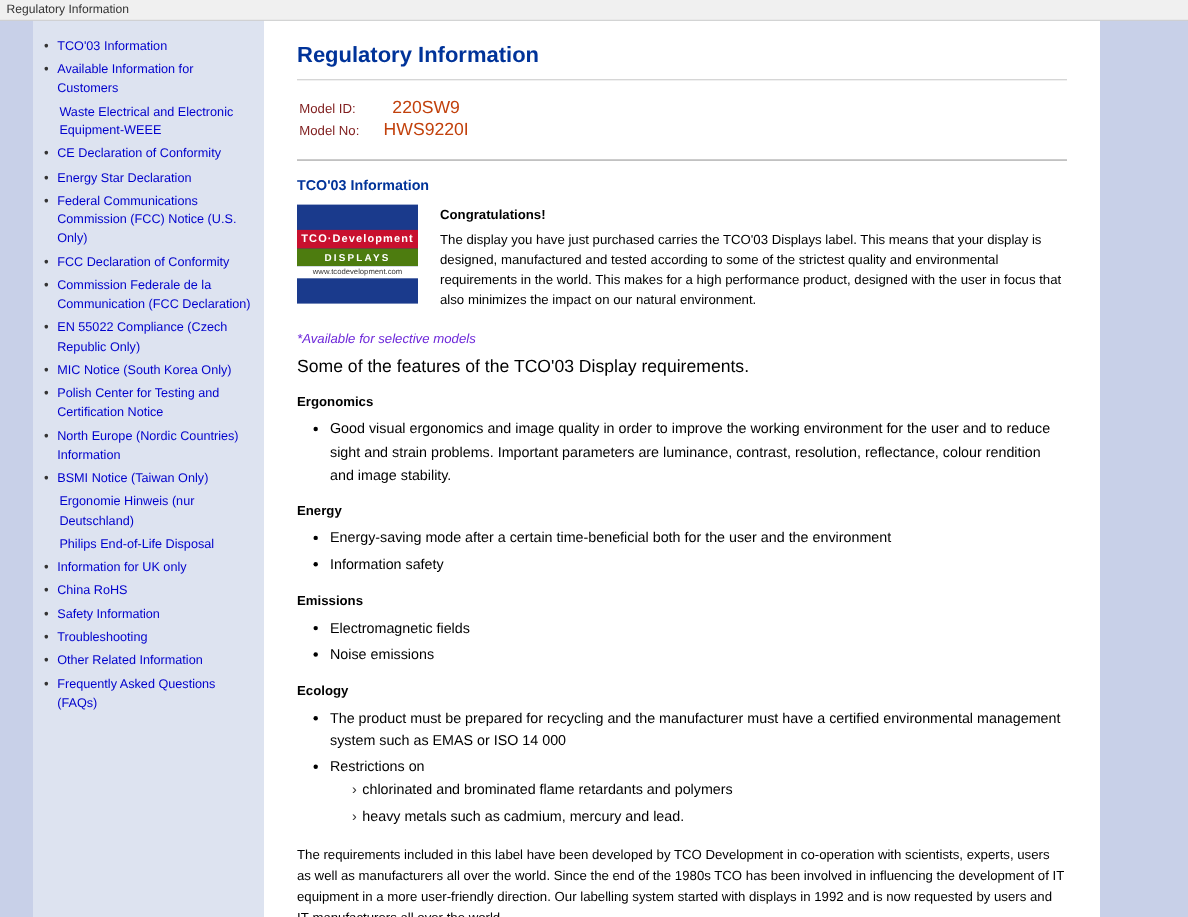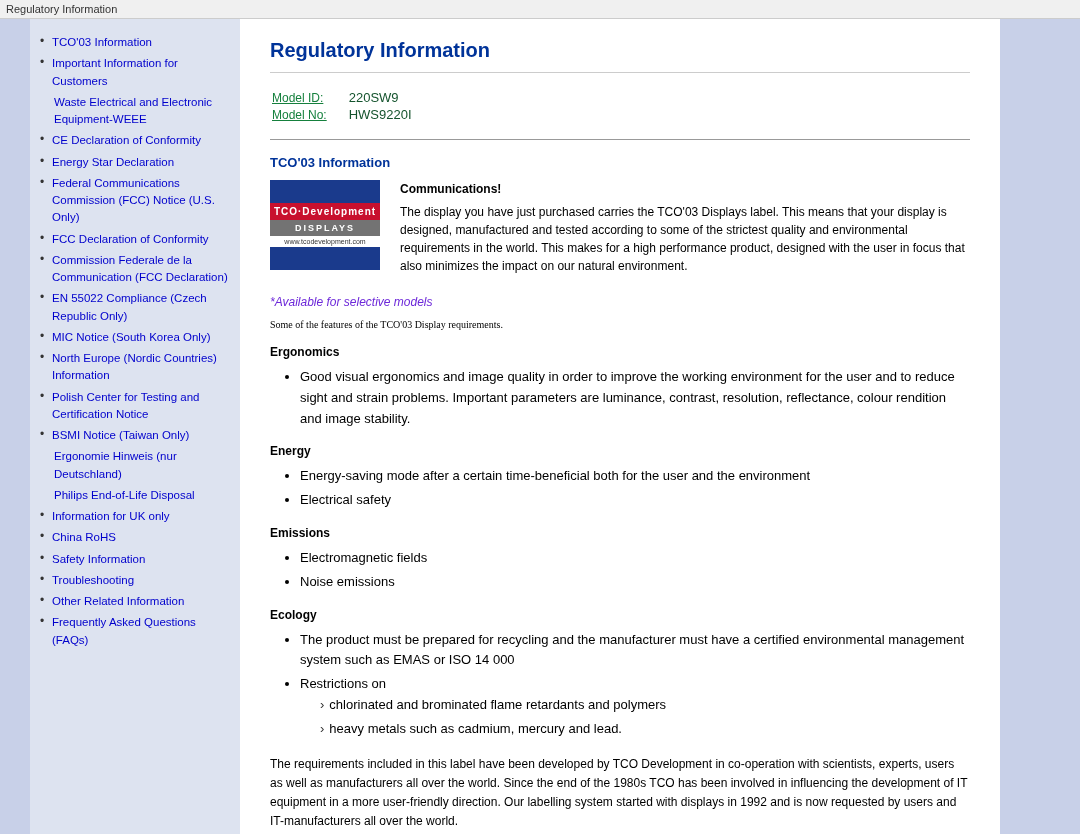--- a/index.html
+++ b/index.html
@@ -75,27 +75,27 @@
       color: #003399;
       border-bottom: 1px solid #ccc;
       padding-bottom: 10px;
       margin-bottom: 15px;
     }
     .model-table {
       margin-bottom: 15px;
     }
     .model-table tr td:first-child {
       padding-right: 20px;
-      color: #15803d;
-      font-size: 12px;
-      text-decoration: underline;
+      color: #7f1d1d;
+      font-size: 12px;
     }
     .model-table tr td:last-child {
-      color: #14532d;
-      font-size: 13px;
+      color: #c2410c;
+      font-size: 16px;
+      text-align: center;
     }
     .divider {
       border: none;
       border-top: 1px solid #999;
       margin: 15px 0;
     }
     .section-heading {
       font-size: 13px;
       font-weight: bold;
       color: #003399;
@@ -129,21 +129,21 @@
       color: #fff;
       letter-spacing: 1px;
     }
     .tco-middle {
       background: #1a3a8c;
       width: 100%;
       text-align: center;
       padding: 4px 0;
     }
     .tco-displays {
-      background: #737373;
+      background: #4d7c0f;
       width: 100%;
       text-align: center;
       padding: 3px 0;
       font-size: 9px;
       font-weight: bold;
       color: #fff;
       letter-spacing: 2px;
     }
     .tco-website {
       background: #fff;
@@ -163,23 +163,22 @@
       font-size: 12px;
       margin-bottom: 5px;
     }
     .available-note {
       font-style: italic;
       font-size: 12px;
       color: #6d28d9;
       margin-bottom: 10px;
     }
     .some-features {
-      font-size: 10px;
-      margin-bottom: 15px;
-      font-family: Liberation Serif, serif;
+      font-size: 16px;
+      margin-bottom: 15px;
     }
     .sub-section {
       margin-bottom: 15px;
     }
     .sub-heading {
       font-weight: bold;
       font-size: 12px;
       margin-bottom: 8px;
     }
     .bullet-list {
@@ -221,21 +220,21 @@
 
 <div class="main-layout">
   <div class="left-panel"></div>
 
   <div class="sidebar">
     <ul>
       <li>
         <a href="#">TCO'03 Information</a>
       </li>
       <li>
-        <a href="#">Important Information for Customers</a>
+        <a href="#">Available Information for Customers</a>
       </li>
       <li class="no-bullet">
         <a href="#">Waste Electrical and Electronic Equipment-WEEE</a>
       </li>
       <li>
         <a href="#">CE Declaration of Conformity</a>
       </li>
       <li>
         <a href="#">Energy Star Declaration</a>
       </li>
@@ -248,24 +247,24 @@
       <li>
         <a href="#">Commission Federale de la Communication (FCC Declaration)</a>
       </li>
       <li>
         <a href="#">EN 55022 Compliance (Czech Republic Only)</a>
       </li>
       <li>
         <a href="#">MIC Notice (South Korea Only)</a>
       </li>
       <li>
+        <a href="#">Polish Center for Testing and Certification Notice</a>
+      </li>
+      <li>
         <a href="#">North Europe (Nordic Countries) Information</a>
-      </li>
-      <li>
-        <a href="#">Polish Center for Testing and Certification Notice</a>
       </li>
       <li>
         <a href="#">BSMI Notice (Taiwan Only)</a>
       </li>
       <li class="no-bullet">
         <a href="#">Ergonomie Hinweis (nur Deutschland)</a>
       </li>
       <li class="no-bullet">
         <a href="#">Philips End-of-Life Disposal</a>
       </li>
@@ -310,40 +309,40 @@
 
     <div class="section-heading">TCO'03 Information</div>
 
     <div class="tco-box">
       <div class="tco-logo">
         <div class="tco-top-bar">TCO·Development</div>
         <div class="tco-displays">DISPLAYS</div>
         <div class="tco-website">www.tcodevelopment.com</div>
       </div>
       <div class="tco-text">
-        <p class="congrats">Communications!</p>
+        <p class="congrats">Congratulations!</p>
         <p>The display you have just purchased carries the TCO'03 Displays label. This means that your display is designed, manufactured and tested according to some of the strictest quality and environmental requirements in the world. This makes for a high performance product, designed with the user in focus that also minimizes the impact on our natural environment.</p>
       </div>
     </div>
 
     <p class="available-note">*Available for selective models</p>
     <p class="some-features">Some of the features of the TCO'03 Display requirements.</p>
 
     <div class="sub-section">
       <div class="sub-heading">Ergonomics</div>
       <ul class="bullet-list">
         <li>Good visual ergonomics and image quality in order to improve the working environment for the user and to reduce sight and strain problems. Important parameters are luminance, contrast, resolution, reflectance, colour rendition and image stability.</li>
       </ul>
     </div>
 
     <div class="sub-section">
       <div class="sub-heading">Energy</div>
       <ul class="bullet-list">
         <li>Energy-saving mode after a certain time-beneficial both for the user and the environment</li>
-        <li>Electrical safety</li>
+        <li>Information safety</li>
       </ul>
     </div>
 
     <div class="sub-section">
       <div class="sub-heading">Emissions</div>
       <ul class="bullet-list">
         <li>Electromagnetic fields</li>
         <li>Noise emissions</li>
       </ul>
     </div>

